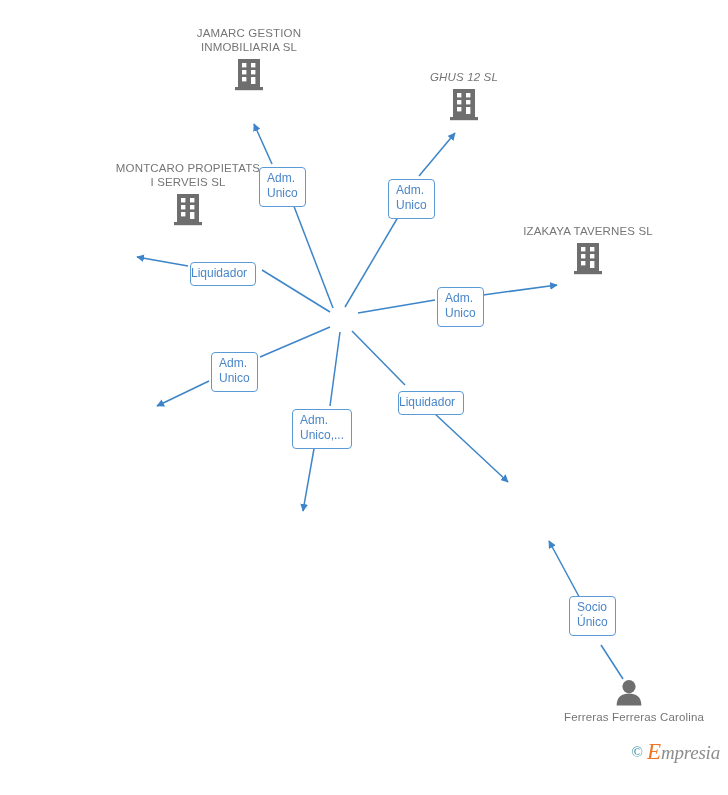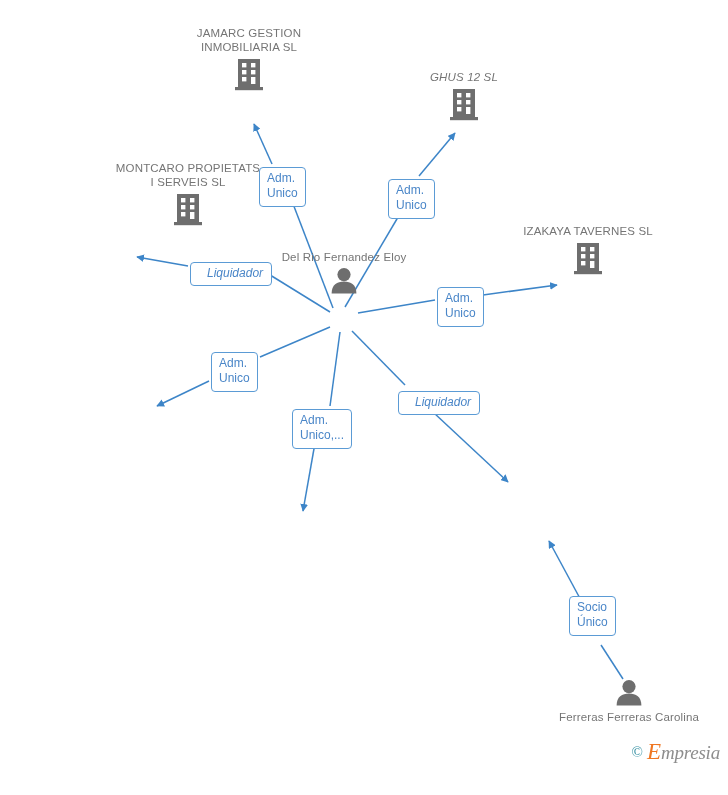--- a/index.html
+++ b/index.html
@@ -51,21 +51,21 @@
     border-radius: 4px;
     background: #ffffff;
     color: #4a86c8;
     font-size: 12px;
     line-height: 1.28;
     padding: 3px 7px 4px 7px;
     text-align: left;
     white-space: pre-line;
     box-sizing: border-box;
   }
-  .edge-label.one-line { padding: 3px 8px 4px 16px; font-style: italic; }
+  .edge-label.one-line { padding: 3px 8px 4px 0; }
 
   #watermark {
     position: absolute;
     right: 8px;
     bottom: 6px;
     display: flex;
     align-items: center;
     gap: 4px;
     user-select: none;
   }
@@ -180,34 +180,25 @@
         <rect x="8" y="6" width="4.4" height="4.4" fill="#ffffff"></rect>
         <rect x="17" y="6" width="4.4" height="4.4" fill="#ffffff"></rect>
         <rect x="8" y="13" width="4.4" height="4.4" fill="#ffffff"></rect>
         <rect x="17" y="13" width="4.4" height="4.4" fill="#ffffff"></rect>
         <rect x="8" y="20" width="4.4" height="4.4" fill="#ffffff"></rect>
         <rect x="17" y="20" width="4.4" height="7" fill="#ffffff"></rect>
       </svg>
     </span>
   </div>
 
-  <div class="node label-above" style="left:344px; top:250px;">
-    <div class="node-label">Del Rio Fernandez Eloy</div>
-    <span class="node-icon">
-      <svg width="30" height="27" viewBox="0 0 30 27">
-        <circle cx="15" cy="7.6" r="6.6" fill="#6e6e6e"></circle>
-        <path d="M 2.6 26.5 C 2.6 17.6 8.1 14.4 15 14.4 C 21.9 14.4 27.4 17.6 27.4 26.5 Z" fill="#6e6e6e"></path>
-      </svg>
-    </span>
-  </div>
-
-
-
-
-  <div class="node label-below" style="left:629px; top:679px;">
+
+
+
+
+  <div class="node label-below" style="left:629px; top:679px;text-align:right;">
     <span class="node-icon">
       <svg width="30" height="27" viewBox="0 0 30 27">
         <circle cx="15" cy="7.6" r="6.6" fill="#6e6e6e"></circle>
         <path d="M 2.6 26.5 C 2.6 17.6 8.1 14.4 15 14.4 C 21.9 14.4 27.4 17.6 27.4 26.5 Z" fill="#6e6e6e"></path>
       </svg>
     </span>
     <div class="node-label">Ferreras Ferreras Carolina</div>
   </div>
 
   <div class="edge-label" style="left:259px; top:167px;">Adm.

